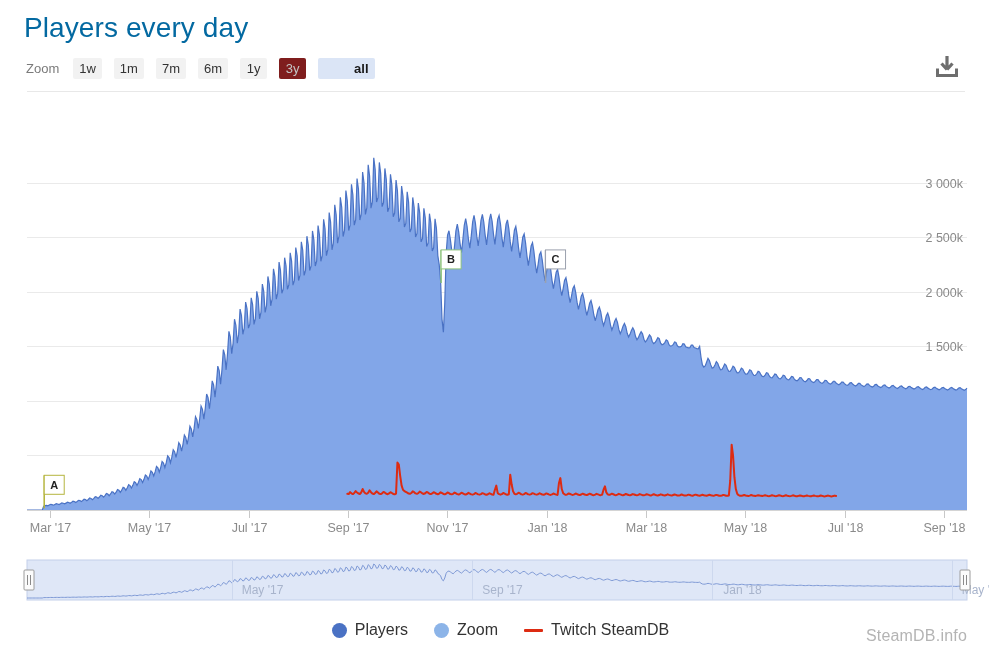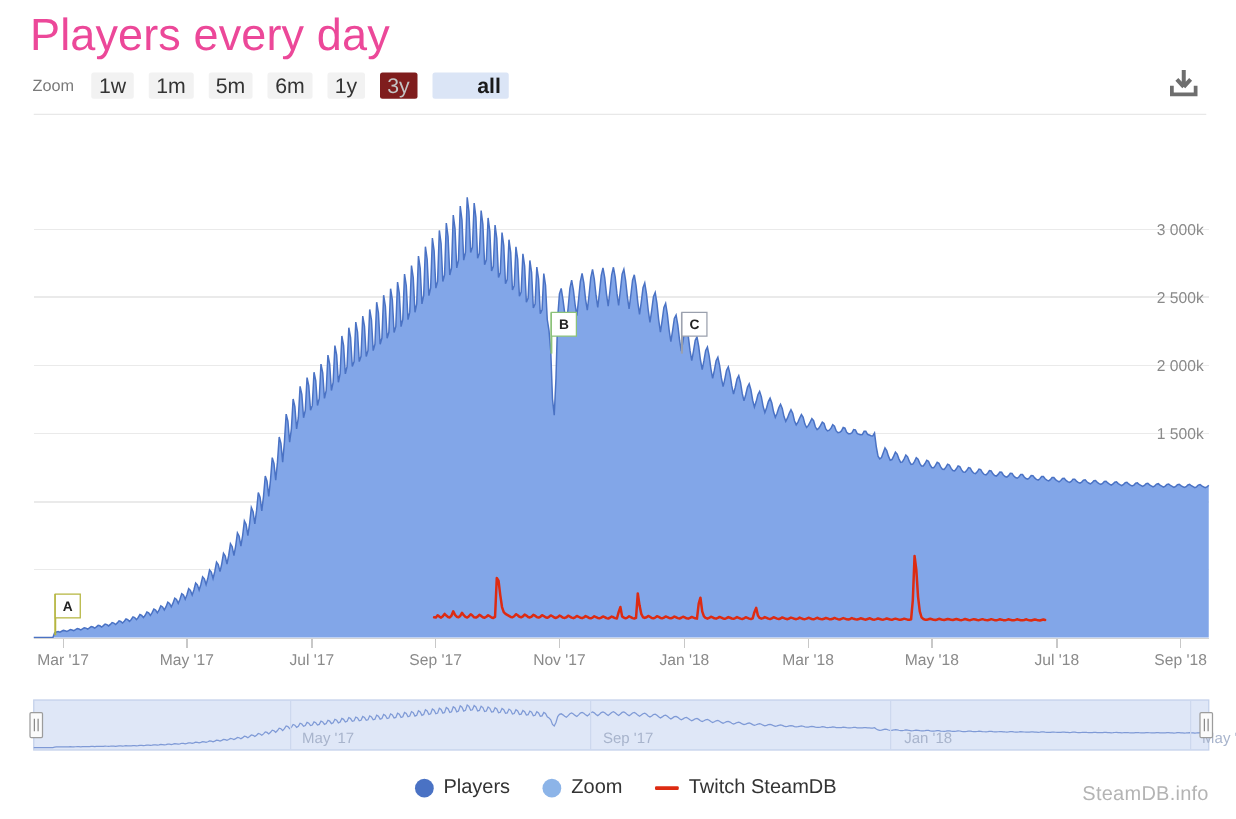--- a/index.html
+++ b/index.html
@@ -13,23 +13,23 @@
   #app {
     position: relative;
     width: 989px; height: 655px;
     background: #ffffff;
   }
 
   
   .page-title {
     position: absolute;
     left: 24px; top: 8px;
-    font-size: 36px;
+    font-size: 28px;
     font-weight: 400;
-    color: #ec4899;
+    color: #0369a1;
     letter-spacing: 0.1px;
     line-height: 40px;
   }
 
   .zoom-bar {
     position: absolute;
     left: 26px; top: 57px;
     display: flex;
     align-items: center;
     gap: 12px;
@@ -40,21 +40,21 @@
     color: #7a7a7a;
     margin-right: 2px;
   }
   .zoom-btn {
     display: inline-flex;
     align-items: center;
     justify-content: center;
     min-width: 27px;
     height: 21px;
     padding: 0 6px;
-    font-size: 17px;
+    font-size: 13px;
     color: #333333;
     background: #f2f2f2;
     border: none;
     border-radius: 2px;
     cursor: pointer;
     line-height: 21px;
   }
   .zoom-btn.disabled {
     color: #c4c4c4;
     background: #7f1d1d;
@@ -171,21 +171,21 @@
 <body>
 
 <div id="app">
 
   <div class="page-title">Players every day</div>
 
   <div class="zoom-bar">
     <span class="zoom-label">Zoom</span>
     <button class="zoom-btn">1w</button>
     <button class="zoom-btn">1m</button>
-    <button class="zoom-btn">5m</button>
+    <button class="zoom-btn">7m</button>
     <button class="zoom-btn">6m</button>
     <button class="zoom-btn">1y</button>
     <button class="zoom-btn disabled">3y</button>
     <button class="zoom-btn active">all</button>
   </div>
 
   <div class="download-icon">
     <svg width="30" height="30" viewBox="0 0 30 30">
       <path d="M15 4 L15 16 M15 17.5 L9.5 11.5 M15 17.5 L20.5 11.5" stroke="#6e6e6e" stroke-width="3.2" fill="none" stroke-linecap="butt"></path>
       <path d="M5.5 16.5 L5.5 23.5 L24.5 23.5 L24.5 16.5" stroke="#6e6e6e" stroke-width="3" fill="none"></path>

